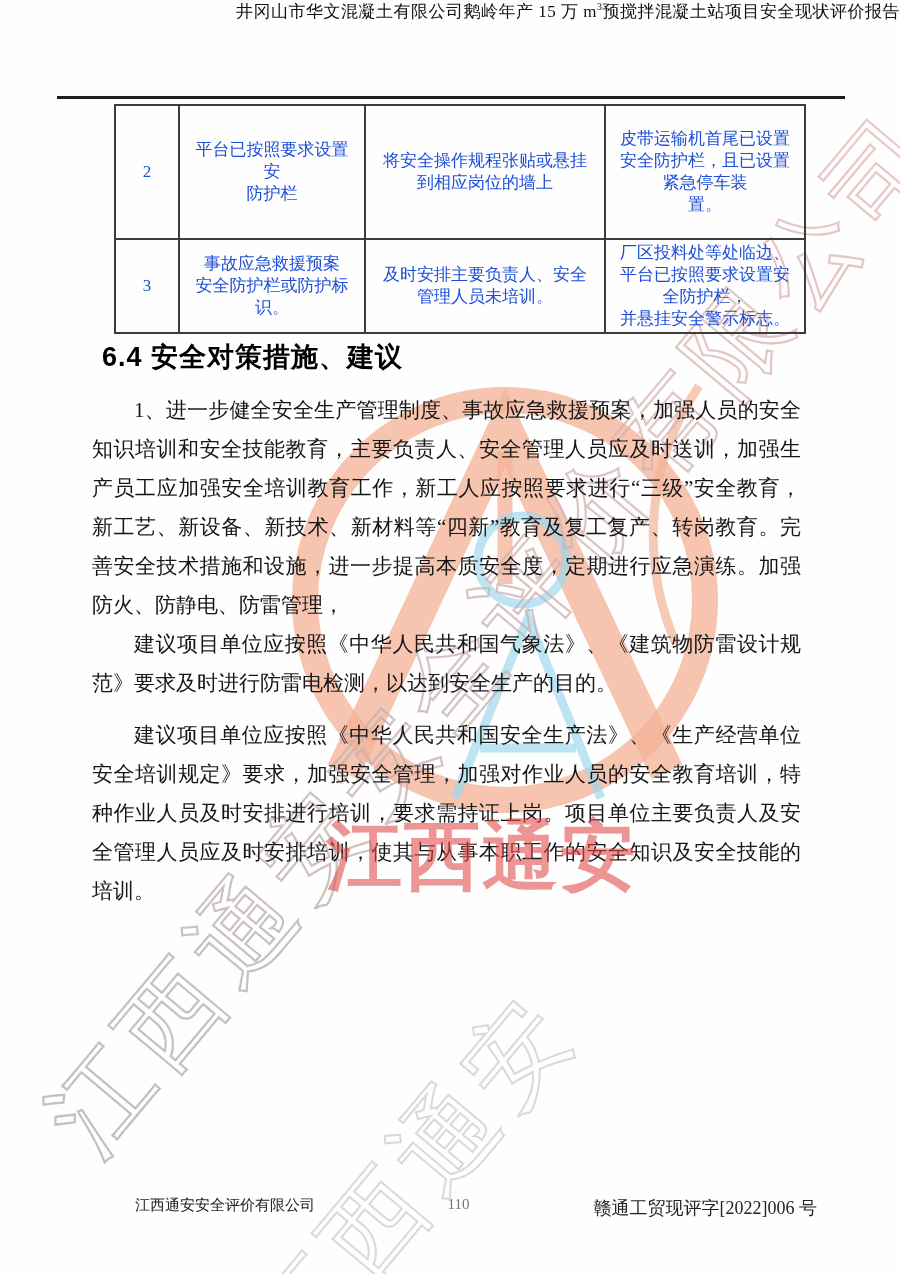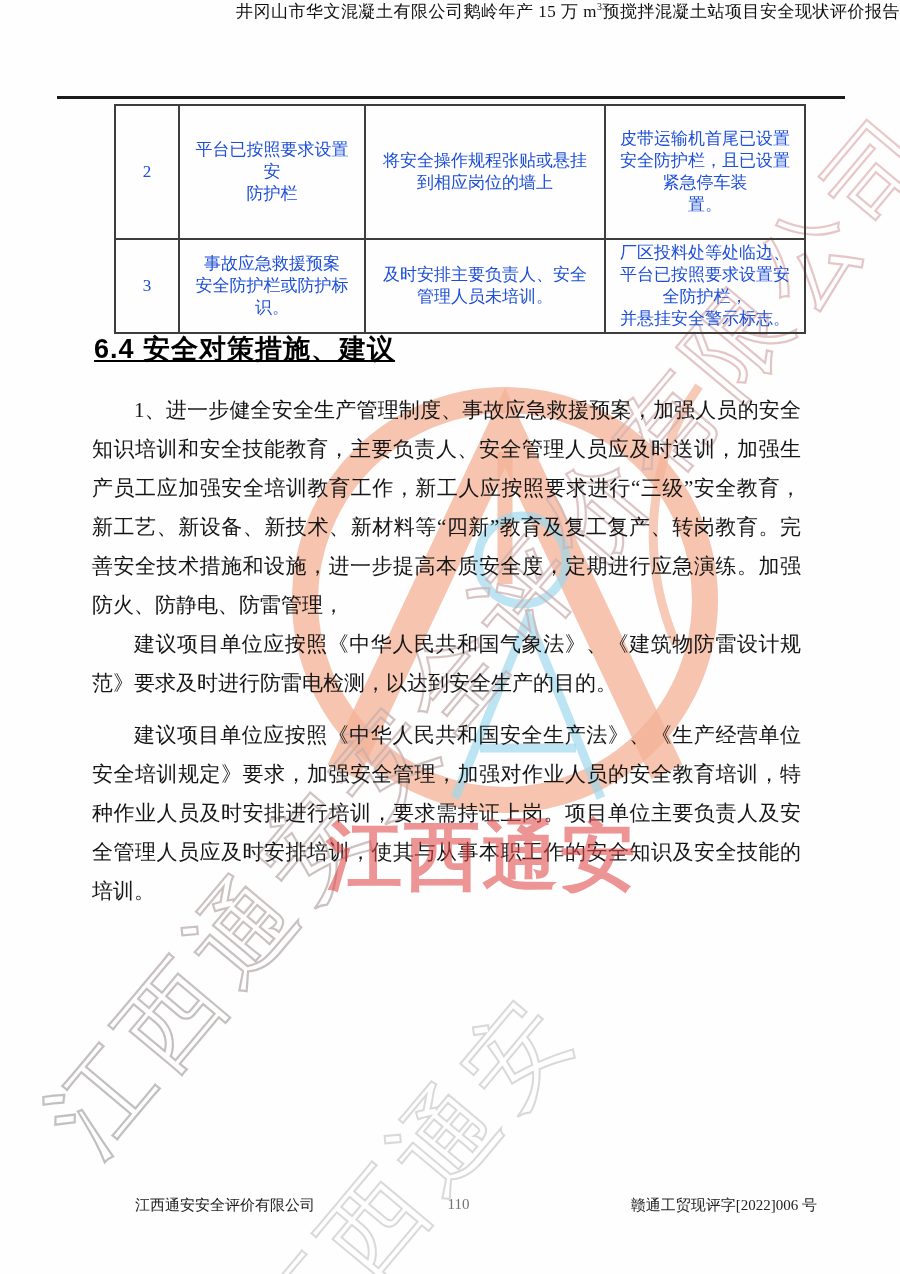--- a/index.html
+++ b/index.html
@@ -18,34 +18,34 @@
     background:#1c1c1c;z-index:1;}
   
   .sheet{position:absolute;left:114px;top:104px;width:690px;
     border-collapse:collapse;table-layout:fixed;z-index:1;}
   .sheet td{border:2px solid #3d3d3d;font-size:17px;line-height:22px;
     text-align:center;vertical-align:middle;white-space:pre-line;
     padding:2px 14px;color:#1d4ed8;}
   .row-2 td{height:128px;}
   .row-3 td{height:82px;}
   
-  .section-heading{position:absolute;left:94px;top:331px;margin:0;
+  .section-heading{position:absolute;left:94px;top:331px;margin:8px;
     font-family:"Liberation Sans","DejaVu Sans",sans-serif;
-    font-size:27px;font-weight:bold;letter-spacing:1px;color:#000;z-index:1;text-decoration:underline;}
+    font-size:27px;font-weight:bold;letter-spacing:1px;color:#000;z-index:1;}
   
   .body-text{position:absolute;left:92px;top:391px;width:709px;
     font-size:21px;line-height:39px;text-align:justify;color:#161616;z-index:1;}
   .body-text p{margin:0;text-indent:2em;}
   .body-text p.gap-md{margin-top:13px;}
   .body-text p.gap-sm{margin-top:10px;}
   
   .footer-company{position:absolute;left:135px;top:1196px;font-size:15px;color:#222;z-index:1;}
   .footer-page{position:absolute;left:104px;top:1196px;width:709px;text-align:center;
     font-size:15px;color:#737373;z-index:1;}
-  .footer-doc{position:absolute;right:83px;top:1196px;font-size:15px;color:#222;z-index:1;}
+  .footer-doc{position:absolute;right:83px;top:1196px;font-size:18px;color:#222;z-index:1;}
   
   .wm-red{position:absolute;left:326px;top:818px;z-index:3;
     font-family:"Liberation Sans","DejaVu Sans",sans-serif;
     font-size:76px;font-weight:700;letter-spacing:2px;line-height:1;
     color:rgba(224,72,72,.58);pointer-events:none;white-space:nowrap;}
 </style>
 </head>
 <body>
 
 <div class="page">

